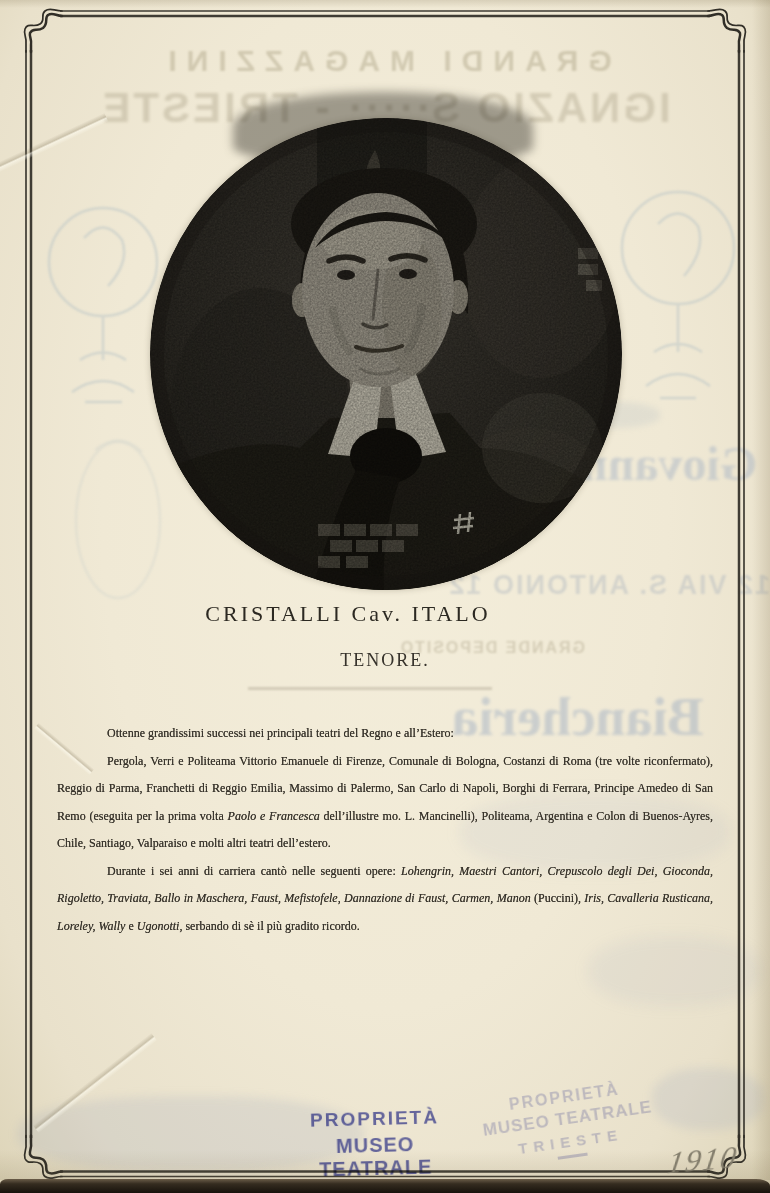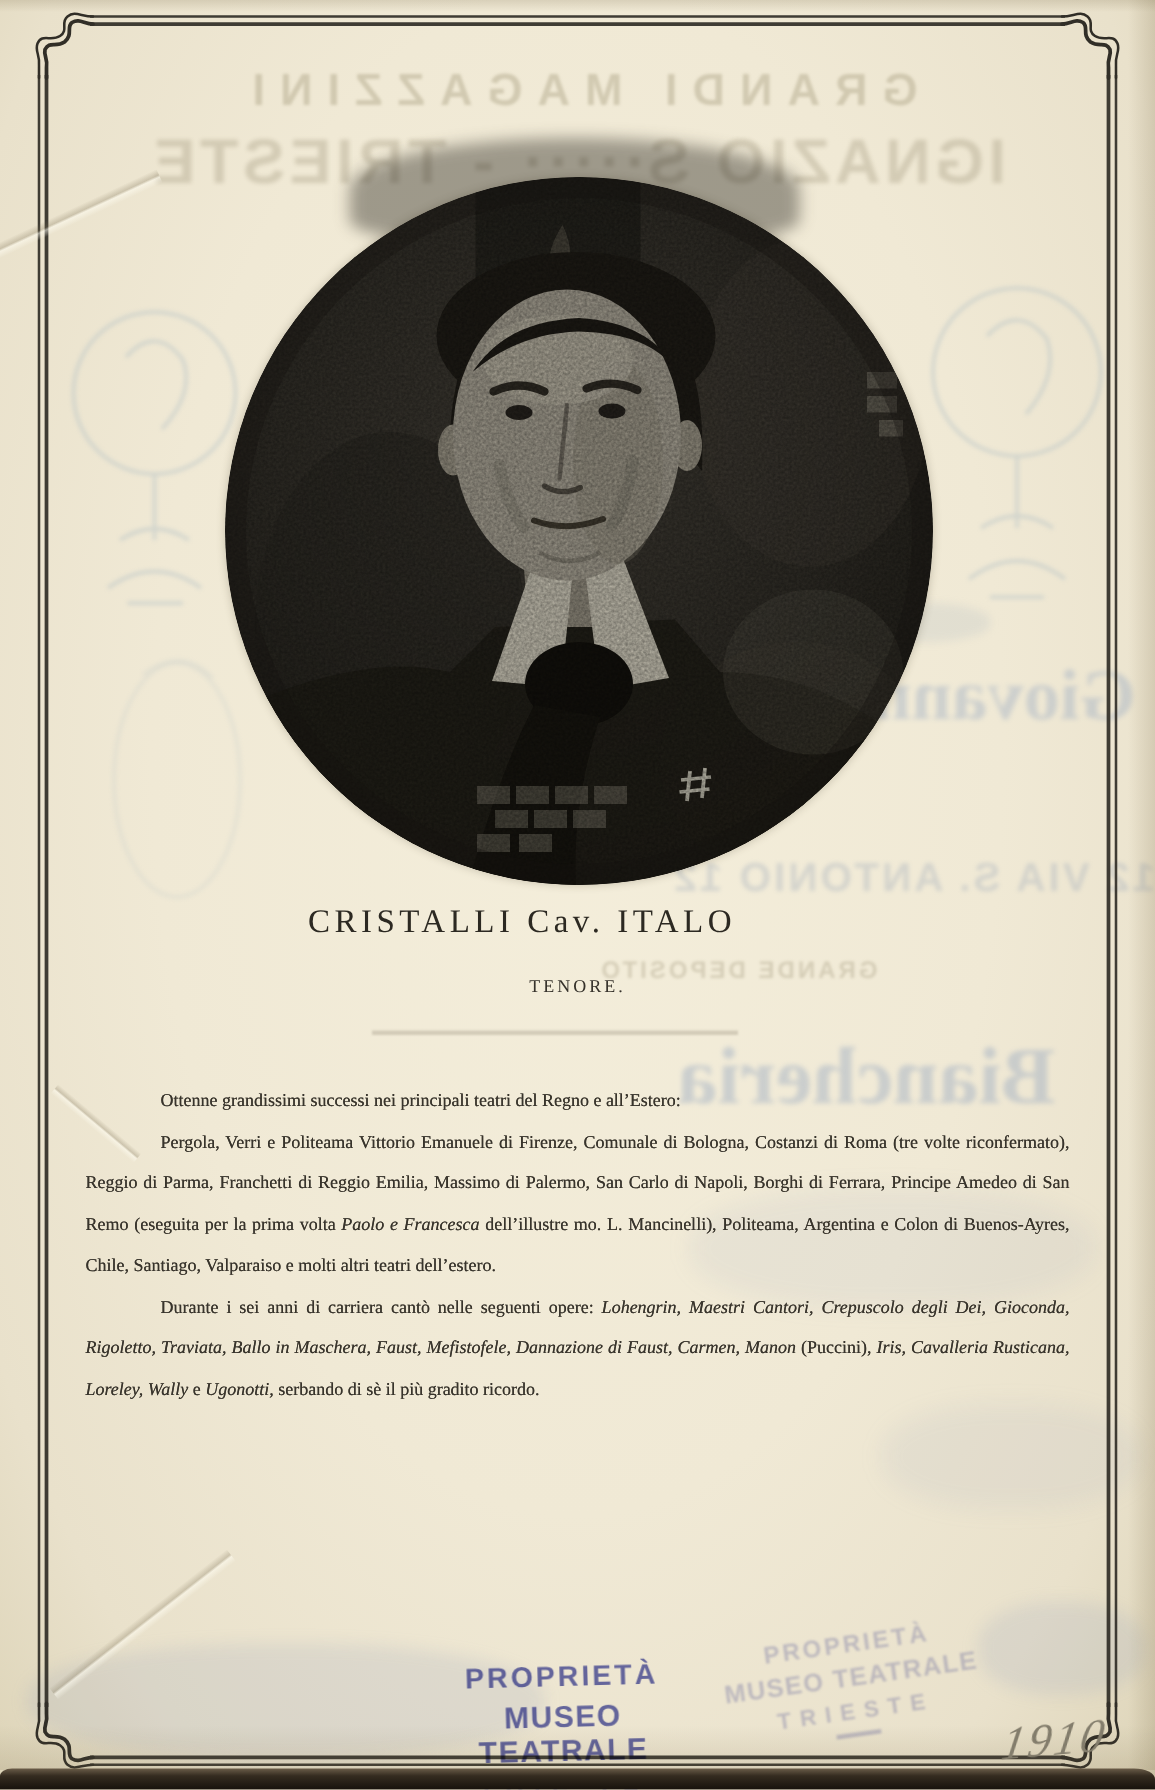--- a/index.html
+++ b/index.html
@@ -33,21 +33,21 @@
   .medals{left:0;top:0;z-index:1;opacity:.5;filter:blur(1.3px);}
   
   .frame{left:0;top:0;z-index:2;pointer-events:none;}
   
   .photo{left:150px;top:118px;width:472px;height:472px;border-radius:50%;overflow:hidden;z-index:3;
     box-shadow:0 0 6px rgba(60,50,30,.25);}
   
   .title{left:0;top:601px;width:696px;text-align:center;z-index:3;
     font-size:22px;letter-spacing:3px;color:#2c2922;font-weight:500;}
   .subtitle{left:0;top:650px;width:770px;text-align:center;z-index:3;
-    font-size:12px;letter-spacing:2px;color:#36322b;}
+    font-size:18px;letter-spacing:2px;color:#36322b;}
   
   .bodytext{left:57px;top:720px;width:656px;z-index:3;color:#38342c;
     font-size:12px;line-height:27.5px;text-align:justify;text-shadow:0 0 .4px #4a453b;}
   .bodytext p{margin:0;text-indent:50px;}
   .bodytext .it{font-style:italic;}
   
   .stamp{z-index:5;font-family:"Liberation Sans",sans-serif;font-weight:bold;text-align:center;
     mix-blend-mode:multiply;pointer-events:none;}
   .stamp1{left:278px;top:1108px;width:195px;transform:rotate(-1.5deg);opacity:.88;filter:blur(.3px);}
   .stamp1 .l0{font-size:19px;letter-spacing:2px;}

